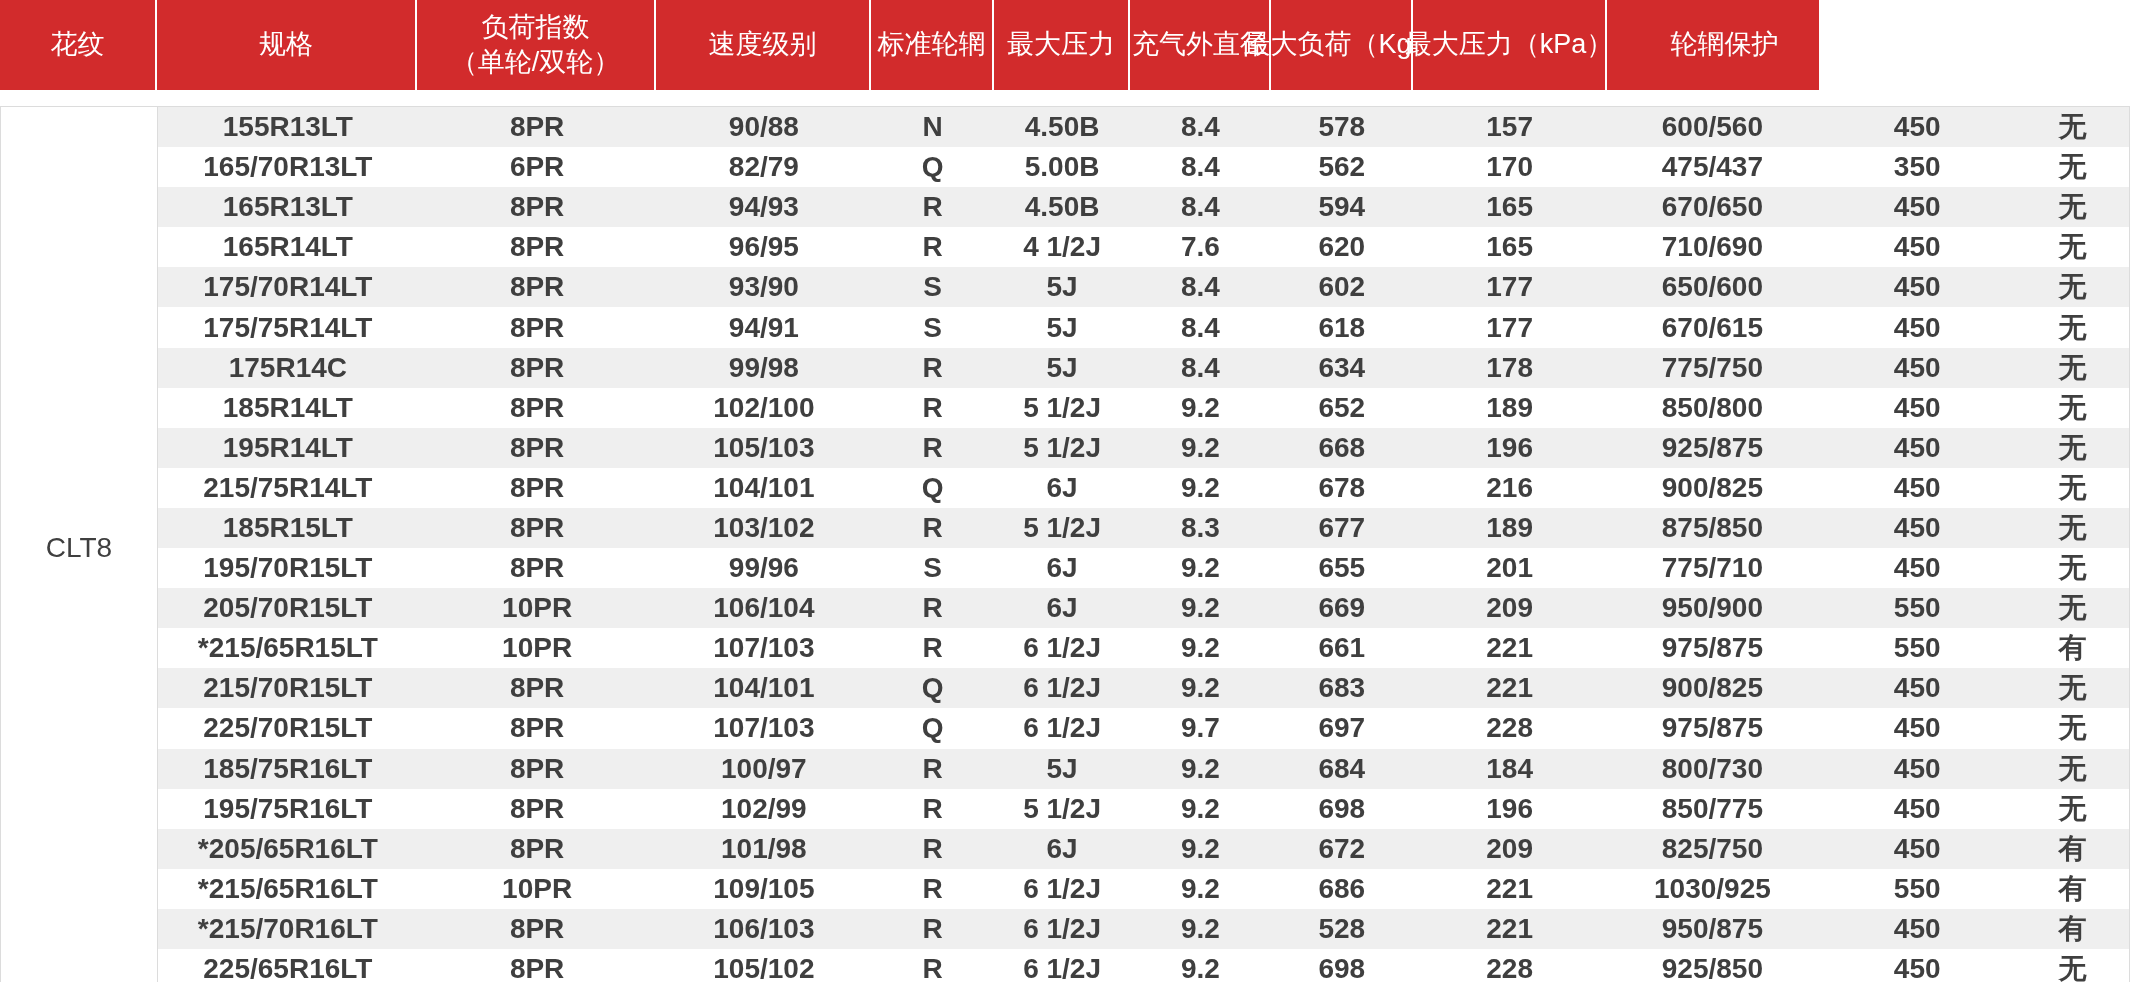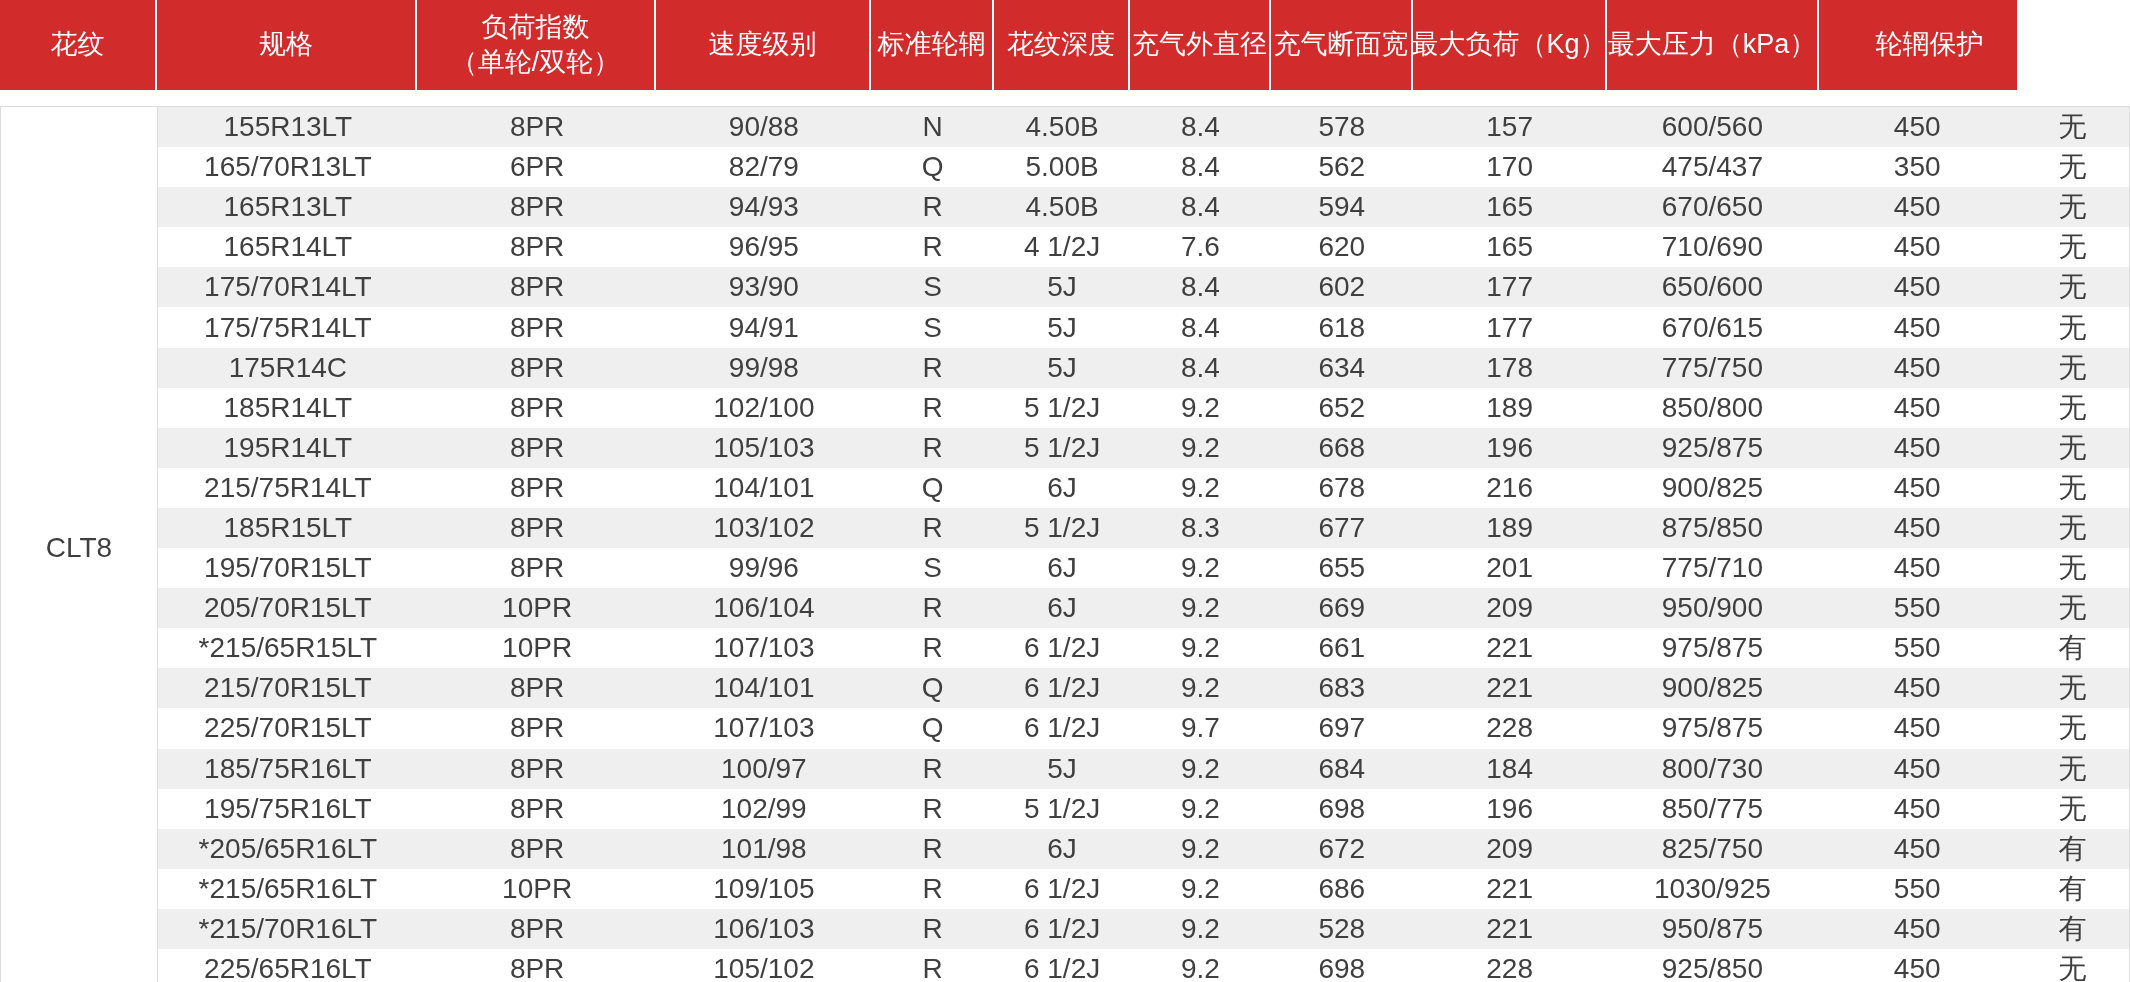--- a/index.html
+++ b/index.html
@@ -55,20 +55,21 @@
   .rows{
     flex:1;
     display:flex;flex-direction:column;
     min-width:0;
   }
   .row{
     flex:1;
     display:grid;
     grid-template-columns:260fr 239fr 215fr 123fr 136fr 141fr 142fr 194fr 212fr 198fr 113fr;
     align-items:center;
+    font-weight:bold;
   }
   .row:nth-child(odd){background:var(--stripe);}
   .row:nth-child(even){background:#ffffff;}
   .cell{
     text-align:center;
     font-size:28px;
     white-space:nowrap;
     overflow:hidden;
   }
 </style>
@@ -88,27 +89,24 @@
       <span>负荷指数</span>
       <span class="line2">（单轮/双轮）</span>
     </div>
     <div class="th">
         <span>速度级别</span>
       </div>
     <div class="th">
         <span>标准轮辋</span>
       </div>
     <div class="th">
-        <span>花纹深度</span>
+        <span>最大压力</span>
       </div>
     <div class="th">
         <span>充气外直径</span>
-      </div>
-    <div class="th">
-        <span>充气断面宽</span>
       </div>
     <div class="th">
         <span>最大负荷（Kg）</span>
       </div>
     <div class="th">
         <span>最大压力（kPa）</span>
       </div>
     <div class="th">
         <span>轮辋保护</span>
       </div>

